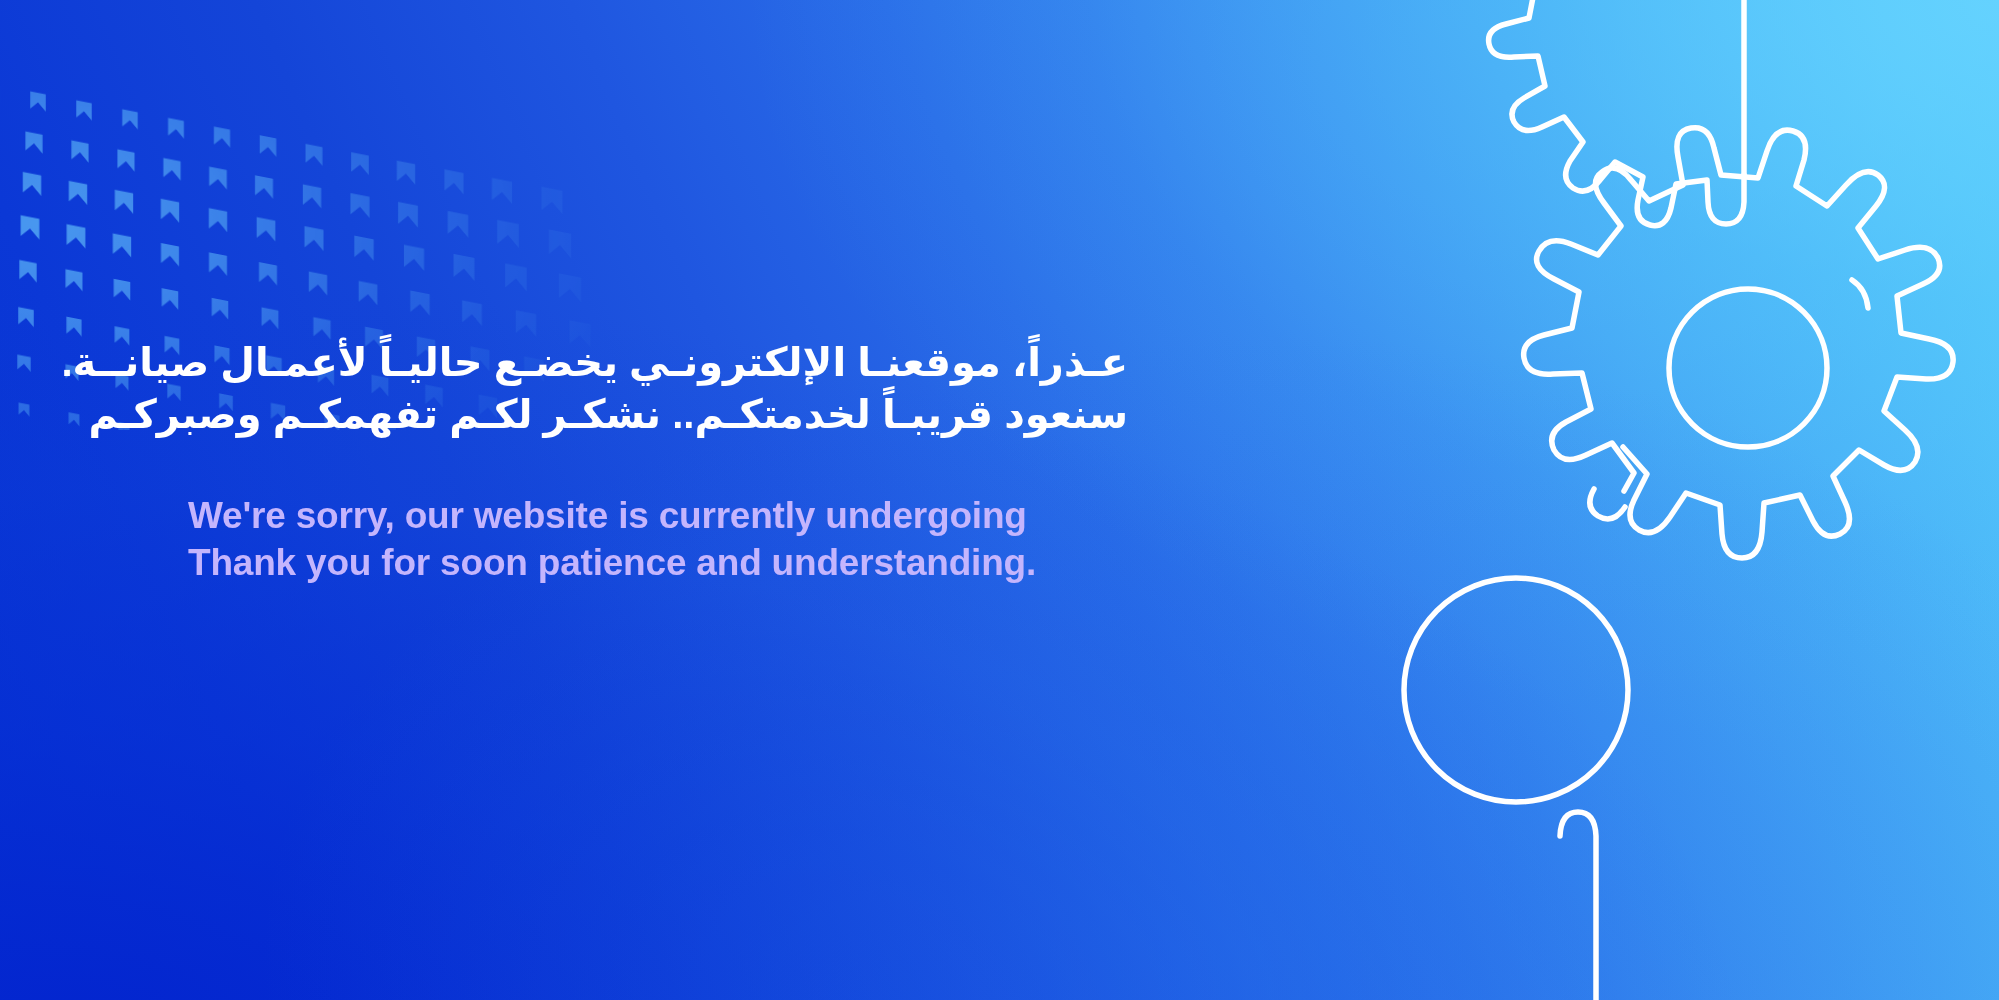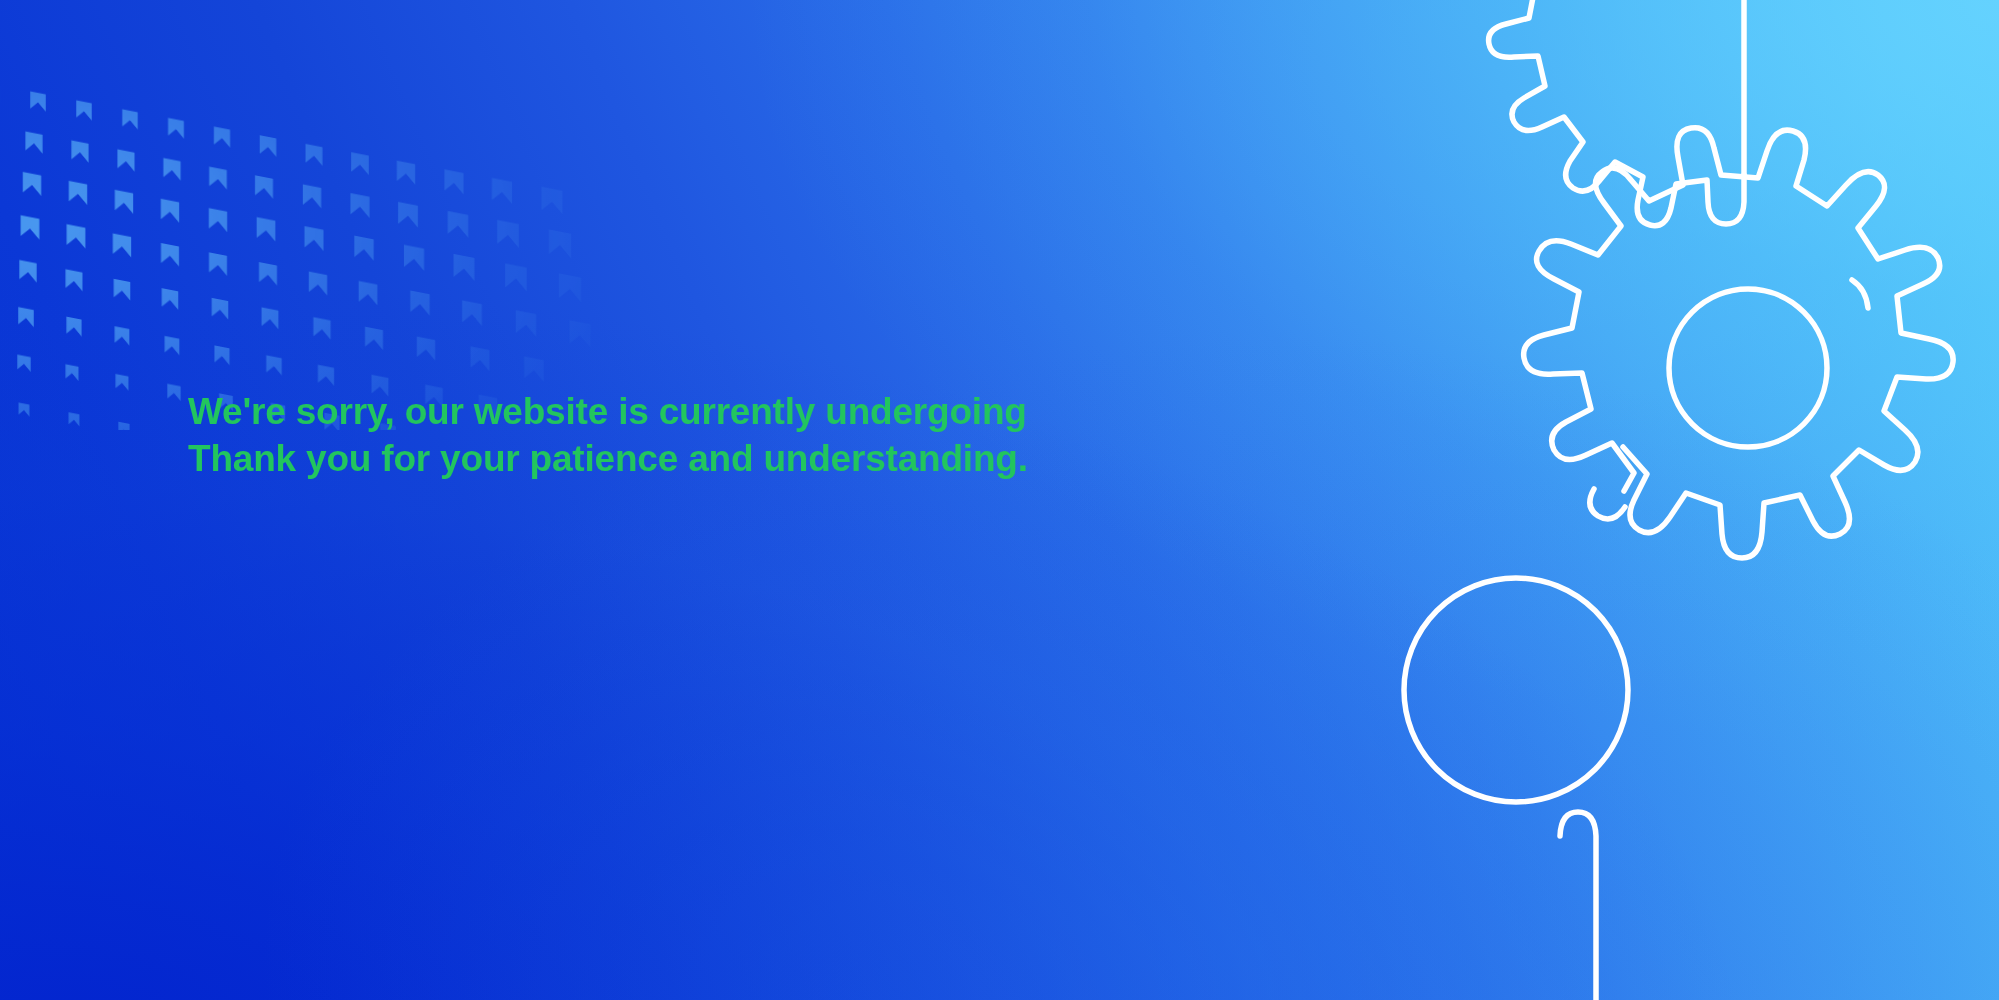--- a/index.html
+++ b/index.html
@@ -93,21 +93,21 @@
     line-height: 1.30;
     letter-spacing: 0px;
     margin: 0;
     width: 940px;
   }
   .ar-block .ar-line { display: block; white-space: nowrap; }
 
   .en-block {
     margin: 0;
     padding-top: 52px;
-    color: #22c55e;
+    color: #c4b5fd;
     font-size: 37px;
     font-weight: 700;
     line-height: 1.28;
     letter-spacing: -0.2px;
   }
   .en-block .en-line { display: block; white-space: nowrap; }
 </style>
 </head>
 <body>
 
@@ -350,20 +350,24 @@
         l -24,-27"></path>
 
       <circle cx="1516" cy="690" r="112"></circle>
 
       <path d="M 1560,836 q 1,-24 18,-24 q 17,0 18,24 L 1596,1010"></path>
     </g>
   </svg>
 
   <div class="content">
 
+    <div class="ar-block" lang="ar" dir="rtl">
+      <span class="ar-line">عـذراً، موقعنـا الإلكترونـي يخضـع حاليـاً لأعمـال صيانــة.</span>
+      <span class="ar-line">سنعود قريبـاً لخدمتكـم.. نشكـر لكـم تفهمكـم وصبركـم</span>
+    </div>
 
     <div class="en-block" lang="en" dir="ltr">
       <span class="en-line">We're sorry, our website is currently undergoing</span>
-      <span class="en-line">Thank you for your patience and understanding.</span>
+      <span class="en-line">Thank you for soon patience and understanding.</span>
     </div>
 
   </div>
 </div>
 
 </body></html>

